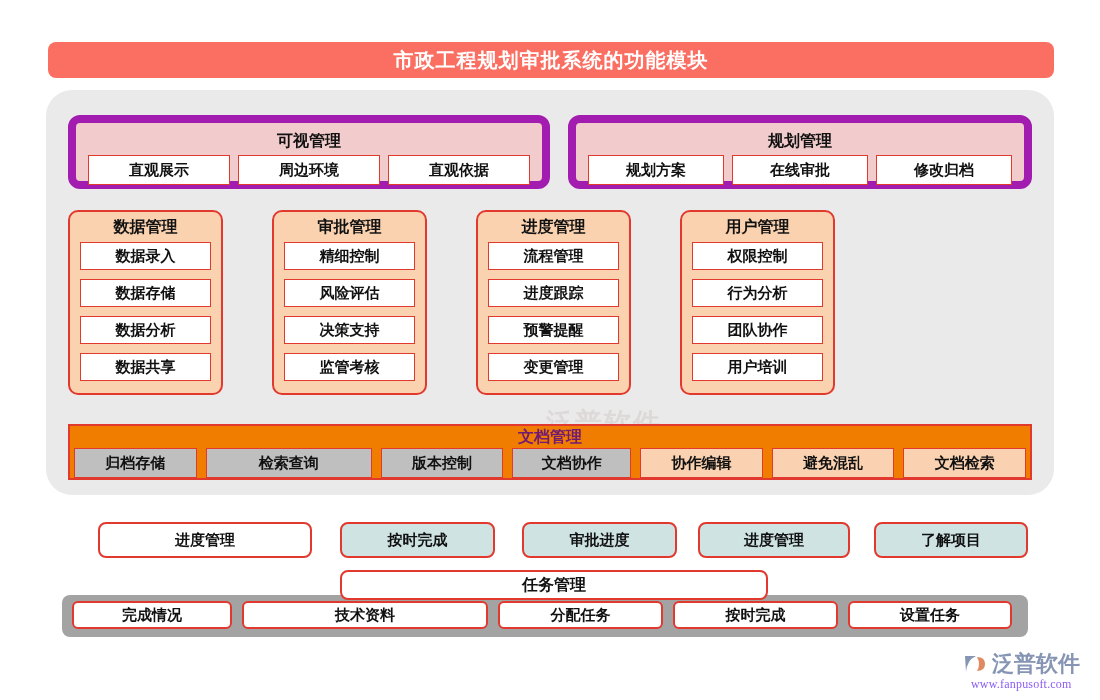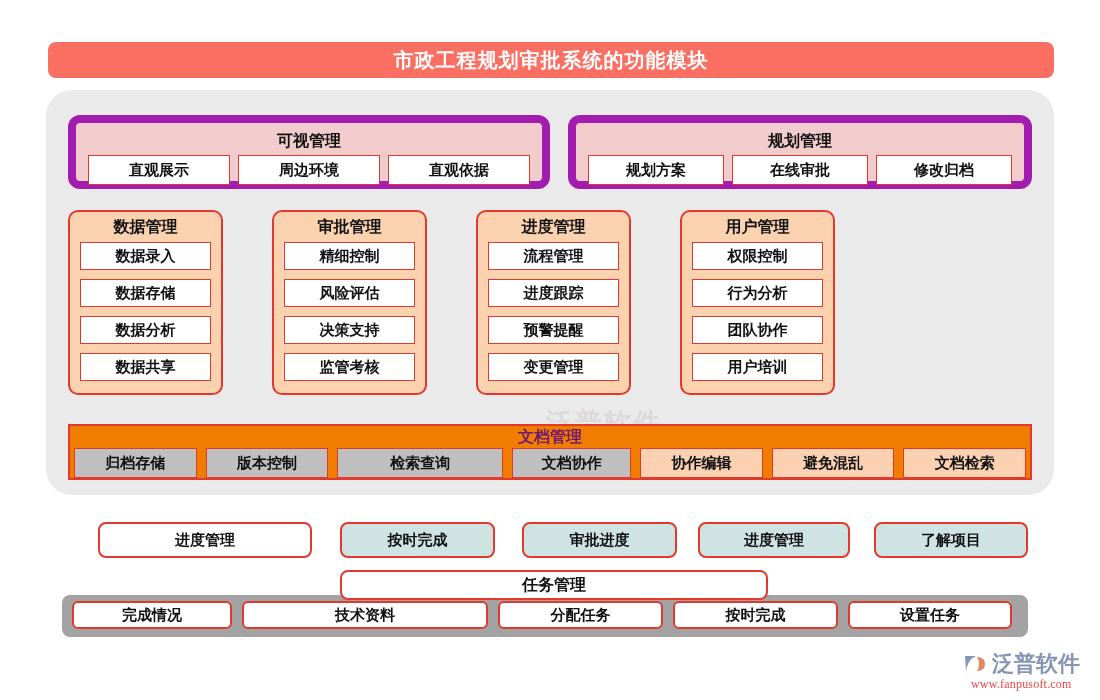--- a/index.html
+++ b/index.html
@@ -287,21 +287,21 @@
   #logo .logo-word {
     font-size: 22px;
     font-weight: bold;
     color: #8795B5;
     letter-spacing: 0px;
     line-height: 24px;
   }
   #logo .logo-url {
     font-family: "Liberation Serif", "DejaVu Serif", serif;
     font-size: 12px;
-    color: #ef4444;
+    color: #8b5cf6;
     letter-spacing: 0.2px;
     margin-top: 1px;
     margin-left: 8px;
   }
 </style>
 </head>
 <body>
 
 <div id="title-bar">
   <span class="title-text">市政工程规划审批系统的功能模块</span>
@@ -370,22 +370,22 @@
 
   <div id="center-watermark">
     <span class="wm-text">泛普软件</span>
     <span class="wm-sub">FANPU SOFTWARE</span>
   </div>
 
   <div id="doc-bar">
     <div class="doc-title">文档管理</div>
     <div class="doc-row">
       <div class="doc-chip grey" style="width:124px">归档存储</div>
+      <div class="doc-chip grey" style="width:168px">检索查询</div>
       <div class="doc-chip grey" style="width:124px">版本控制</div>
-      <div class="doc-chip grey" style="width:168px">检索查询</div>
       <div class="doc-chip grey" style="width:120px">文档协作</div>
       <div class="doc-chip peach" style="width:124px">协作编辑</div>
       <div class="doc-chip peach" style="width:124px">避免混乱</div>
       <div class="doc-chip peach" style="width:124px">文档检索</div>
     </div>
   </div>
 
 </div>
 
 <div class="free-chip white" id="free-0">进度管理</div>

